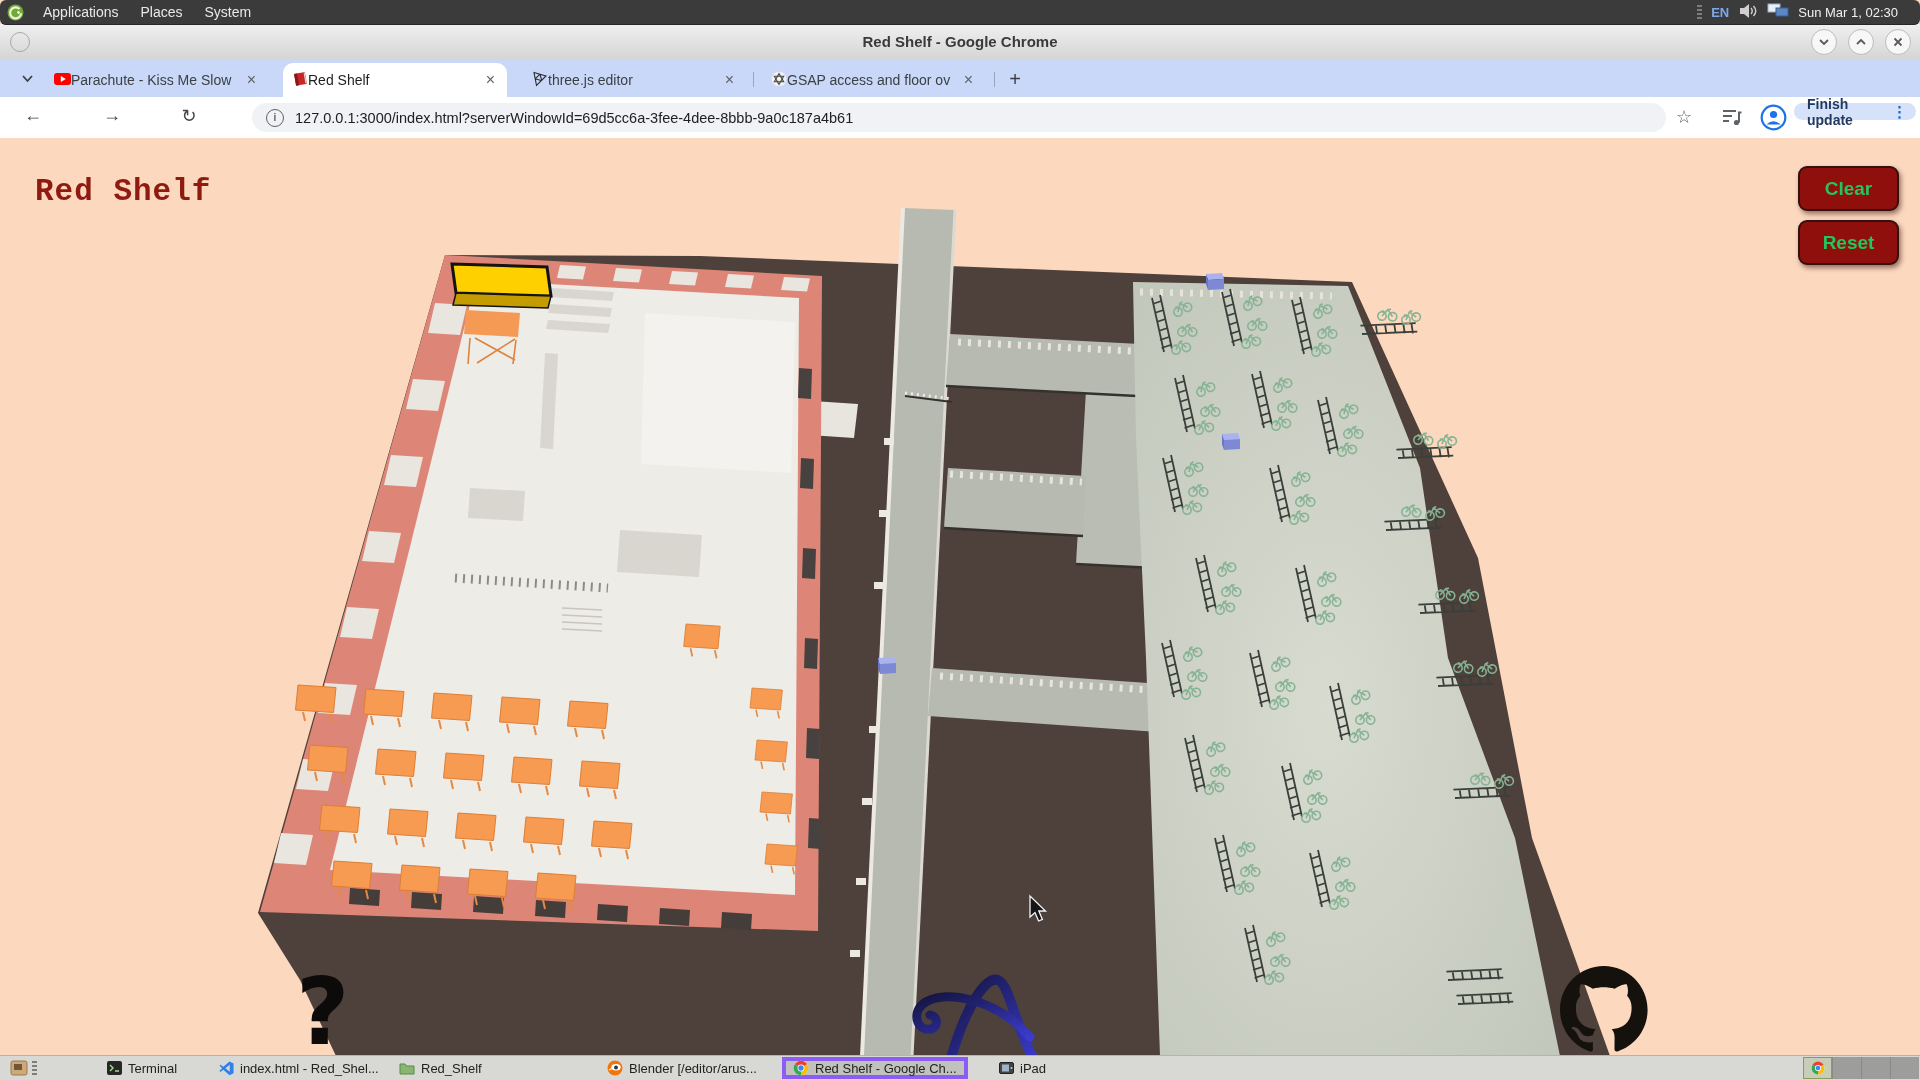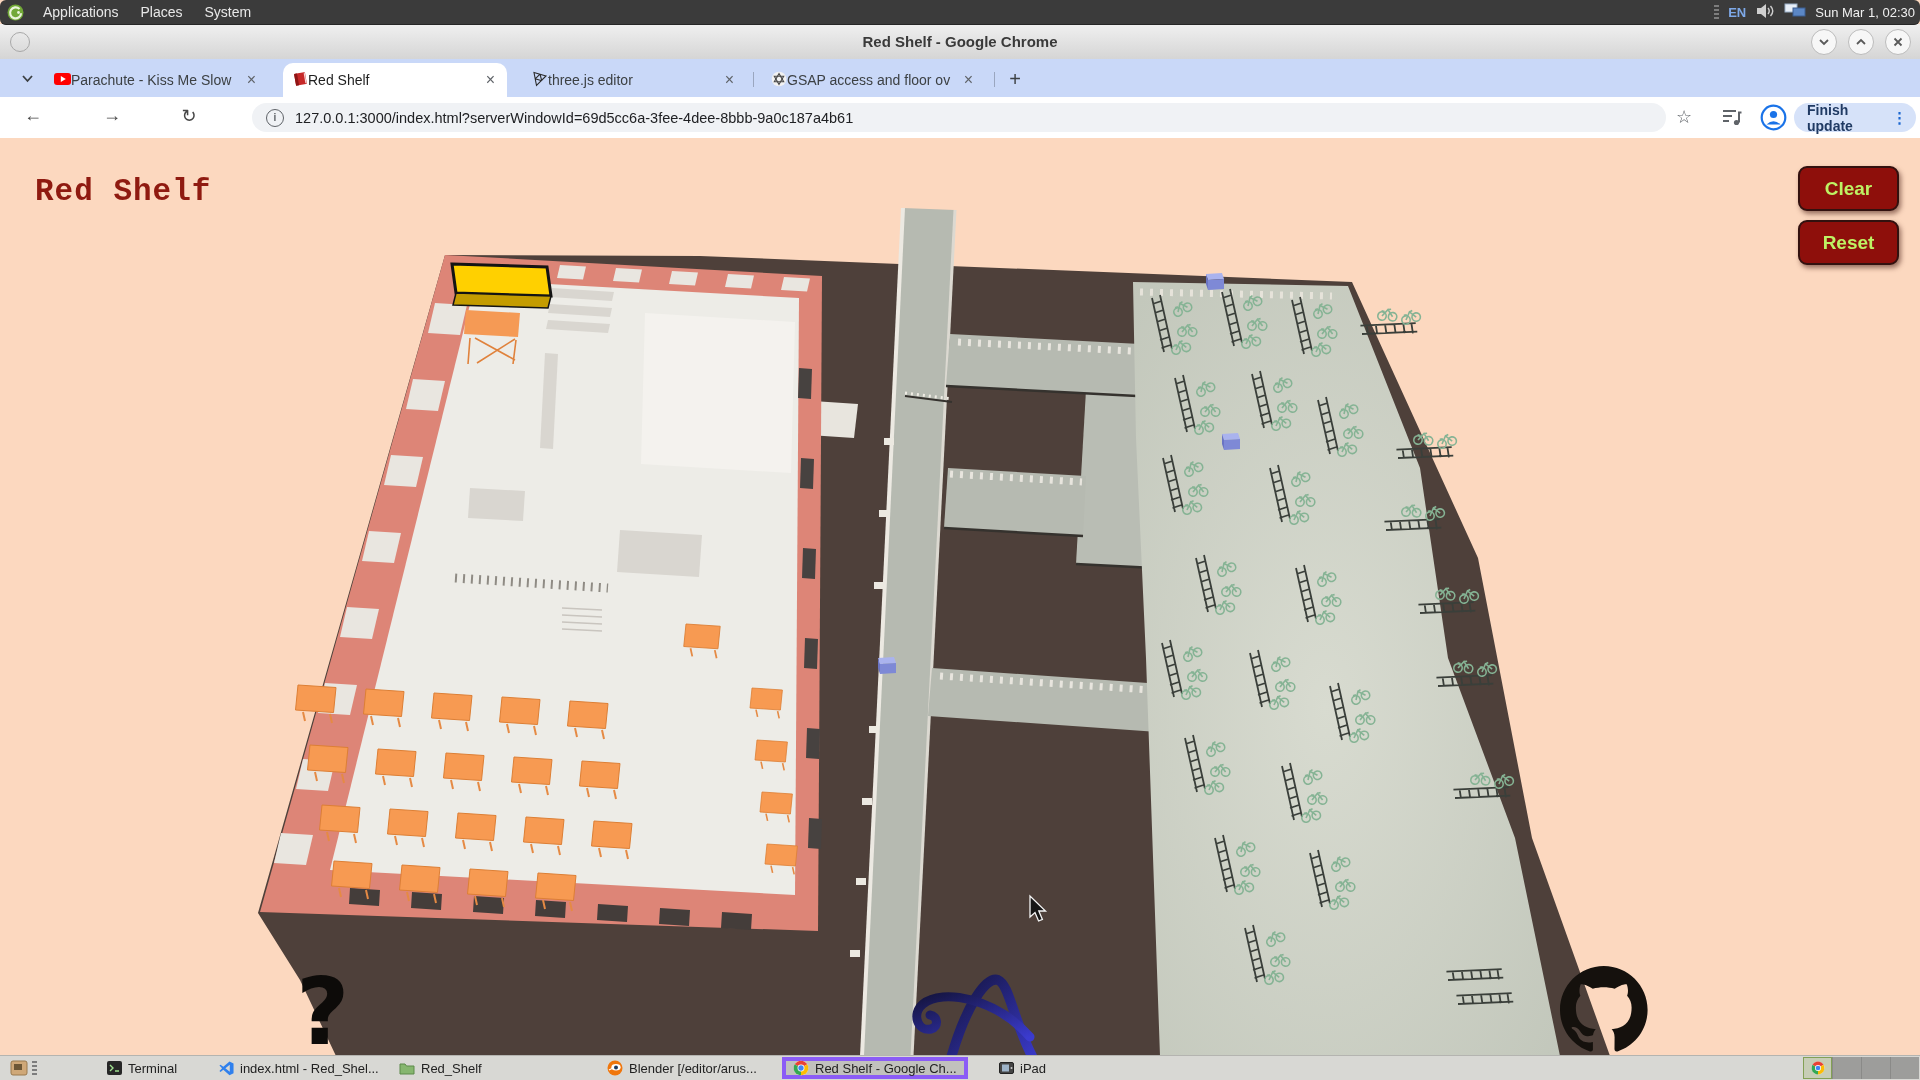--- a/index.html
+++ b/index.html
@@ -2,21 +2,21 @@
 <html><head>
 <meta charset="utf-8">
 <style>
   html,body{margin:0;padding:0;background:#222;font-family:"Liberation Sans",sans-serif;}
   .screen{position:relative;width:1920px;height:1080px;overflow:hidden;background:#fcd8bf;}
 
   
   .panel{position:absolute;top:0;left:0;right:0;height:24px;background:#3b3b3b;border-bottom:1px solid #262626;display:flex;align-items:center;color:#e8e8e8;font-size:14px;z-index:50;border-radius:6px;}
   .panel-logo{margin:0 8px 0 7px;display:flex;align-items:center;}
   .panel .menu{padding:0 11px;height:100%;display:flex;align-items:center;}
-  .panel-right{margin-left:auto;display:flex;align-items:center;gap:9px;padding-right:5px;font-size:13px;}
+  .panel-right{margin-left:auto;display:flex;align-items:center;gap:9px;padding-right:22px;font-size:13px;}
   .grip{width:5px;height:14px;background:repeating-linear-gradient(#7d7d7d 0 2px,transparent 2px 4px);}
   .lang{color:#7ea9e8;font-weight:bold;font-size:13px;}
   .clock{color:#f0f0f0;}
 
   
   .titlebar{position:absolute;top:24px;left:0;right:0;height:35px;background:linear-gradient(#f0f0f0,#d5d5d5);border-bottom:1px solid #b9b9b9;display:flex;align-items:center;justify-content:center;z-index:40;}
   .titlebar-text{font-weight:bold;font-size:15px;color:#3a3a3a;}
   .win-menu{position:absolute;left:10px;top:8px;width:18px;height:18px;border:1px solid #a8a8a8;border-radius:50%;}
   .win-controls{position:absolute;right:9px;top:5px;display:flex;gap:11px;}
   .wc{width:24px;height:24px;border-radius:50%;background:#f7f7f7;border:1px solid #bcbcbc;display:flex;align-items:center;justify-content:center;}
@@ -31,28 +31,28 @@
   .newtab{position:absolute;left:1002px;bottom:5px;width:26px;height:26px;display:flex;align-items:center;justify-content:center;font-size:20px;color:#3c4043;}
 
   .toolbar{position:absolute;top:97px;left:0;right:0;height:41px;background:#fff;z-index:40;}
   .nav{position:absolute;top:8px;font-size:18px;color:#474747;width:26px;text-align:center;}
   .urlpill{position:absolute;left:252px;top:6px;width:1414px;height:29px;background:#f0f2f5;border-radius:15px;display:flex;align-items:center;padding:0 14px;gap:11px;box-sizing:border-box;}
   .info-i{width:16px;height:16px;border:1.5px solid #5f6368;border-radius:50%;color:#5f6368;font-size:10px;font-weight:bold;display:flex;align-items:center;justify-content:center;flex:none;}
   .url{font-size:14.5px;color:#202124;white-space:nowrap;overflow:hidden;}
   .star{position:absolute;left:1676px;top:9px;color:#5f6368;font-size:18px;}
   .media-ic{position:absolute;left:1722px;top:12px;}
   .avatar{position:absolute;left:1760px;top:7px;}
-  .chip{position:absolute;left:1794px;top:6px;width:122px;height:29px;background:#d6e2f9;border-radius:15px;display:flex;align-items:center;justify-content:space-between;padding:0 9px 0 13px;color:#203a63;font-size:14px;font-weight:bold;box-sizing:border-box;}
+  .chip{position:absolute;left:1794px;top:6px;width:122px;height:17px;background:#d6e2f9;border-radius:15px;display:flex;align-items:center;justify-content:space-between;padding:0 9px 0 13px;color:#203a63;font-size:14px;font-weight:bold;box-sizing:border-box;}
   .chip .dots{color:#1a66d0;font-size:15px;}
 
   
   .page{position:absolute;top:138px;left:0;width:1920px;height:918px;background:#fcd8bf;}
   .scene{position:absolute;left:0;top:0;}
   .page h1{position:absolute;left:35px;top:36px;margin:0;font-family:"Liberation Mono","DejaVu Sans Mono",monospace;font-weight:bold;font-size:31px;color:#8f1a10;letter-spacing:1px;z-index:5;}
-  .rbtn{position:absolute;right:21px;width:101px;height:45px;background:#8e0f0b;color:#bef264;font-weight:bold;font-size:19px;border:2px solid #33110f;border-radius:9px;box-shadow:2px 3px 5px rgba(70,25,18,.55);font-family:"Liberation Sans",sans-serif;z-index:5;}
+  .rbtn{position:absolute;right:21px;width:101px;height:45px;background:#8e0f0b;color:#22c55e;font-weight:bold;font-size:19px;border:2px solid #33110f;border-radius:9px;box-shadow:2px 3px 5px rgba(70,25,18,.55);font-family:"Liberation Sans",sans-serif;z-index:5;}
   .rbtn.clear{top:28px;}
   .rbtn.reset{top:82px;}
 
   
   .taskbar{position:absolute;bottom:0;left:0;right:0;height:24px;background:#d8d8d4;border-top:1px solid #b4b4b0;font-size:13px;color:#222;z-index:50;}
   .tb{position:absolute;top:1px;height:22px;display:flex;align-items:center;gap:6px;padding:0 7px;white-space:nowrap;}
   .tb.active{background:#c1c1bd;border:4px solid #8b5cf6;box-sizing:border-box;}
   .tb-ws{left:3px;}
   .tb-grip{left:32px;top:5px;position:absolute;}
   .tb-bold{font-weight:normal;}

